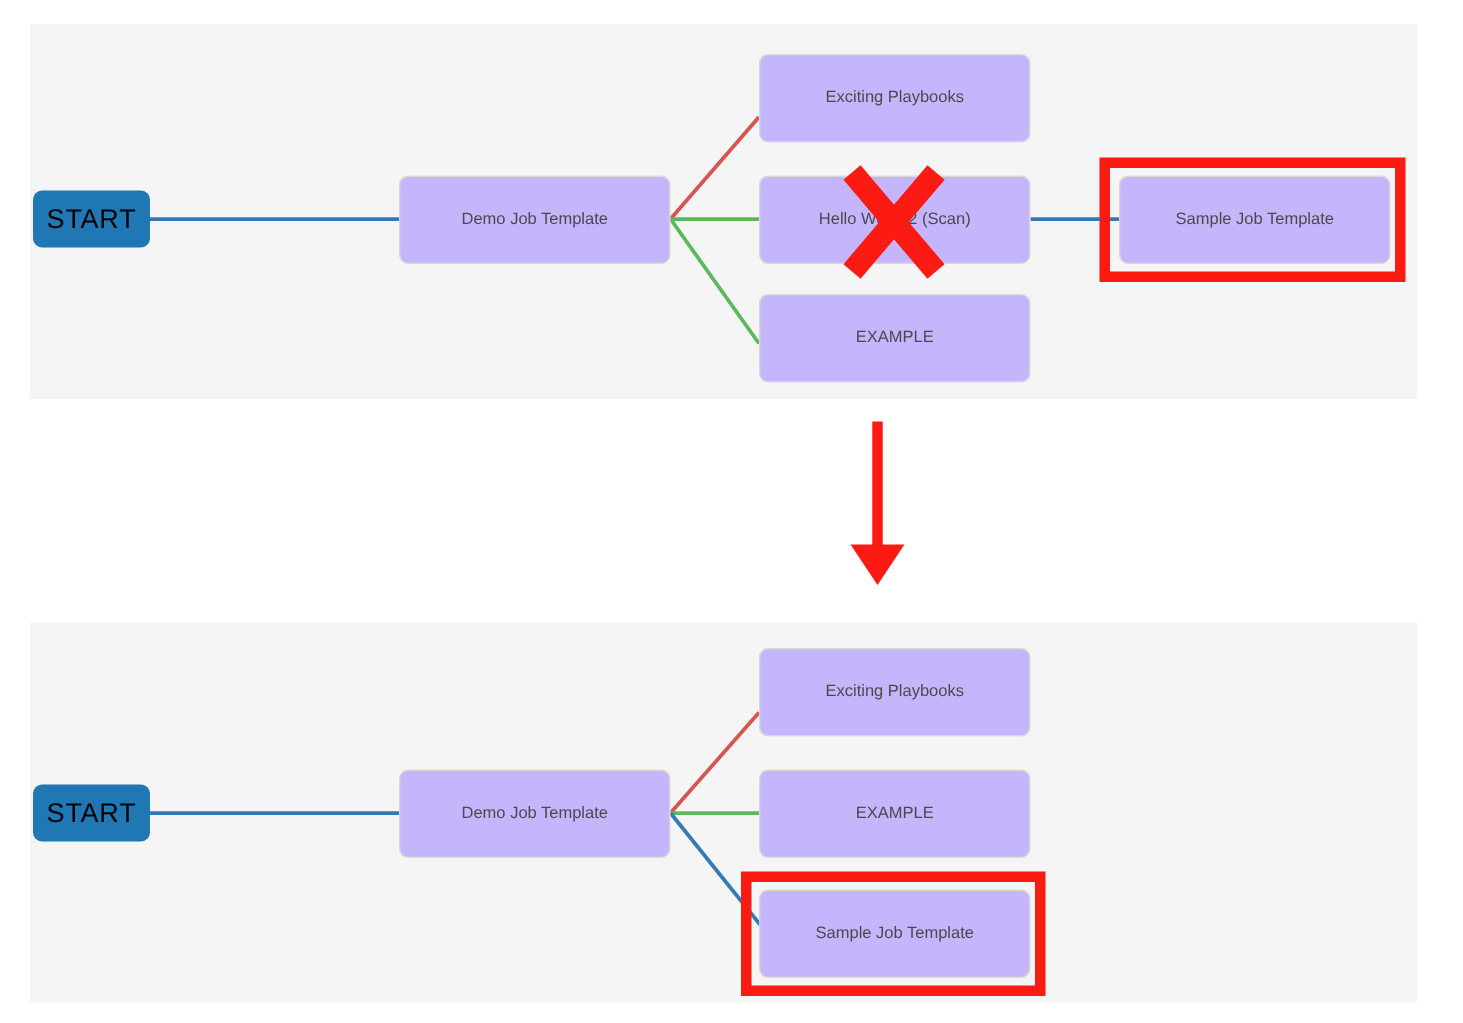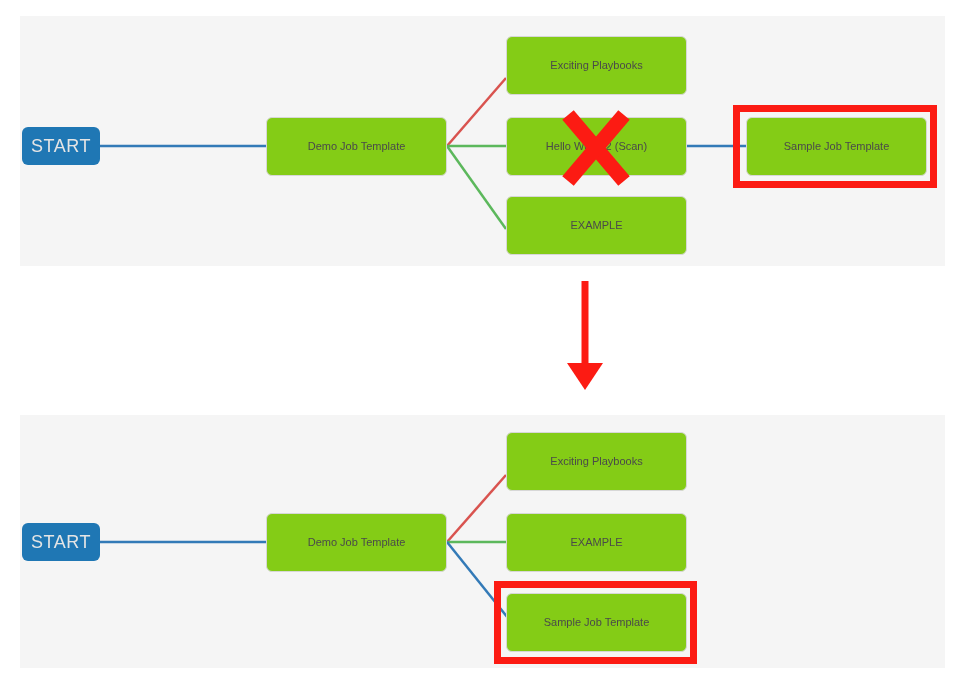--- a/index.html
+++ b/index.html
@@ -34,33 +34,33 @@
     width: 100%;
     height: 100%;
     overflow: visible;
   }
 
   
   .start-node {
     position: absolute;
     background: #1f77b4;
     border-radius: 6px;
-    color: #e5e5e5;
+    color: #000000;
     font-size: 18px;
     letter-spacing: 0.5px;
     display: flex;
     align-items: center;
     justify-content: center;
     box-sizing: border-box;
   }
 
   
   .node {
     position: absolute;
-    background: #84cc16;
+    background: #c4b5fd;
     border: 1px solid #d7d7d7;
     border-radius: 6px;
     box-sizing: border-box;
     display: flex;
     align-items: center;
     justify-content: center;
   }
   .node-label {
     font-size: 11px;
     color: #4a4a4a;

